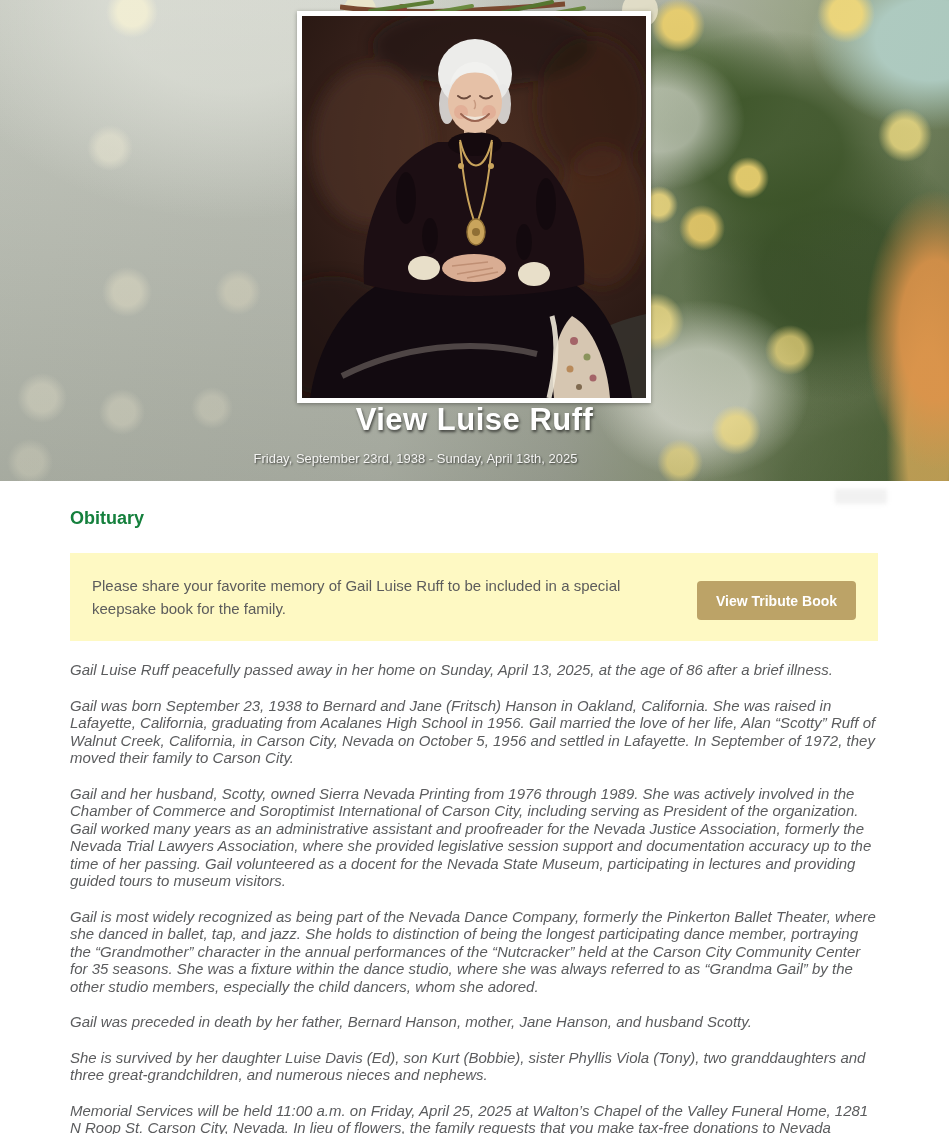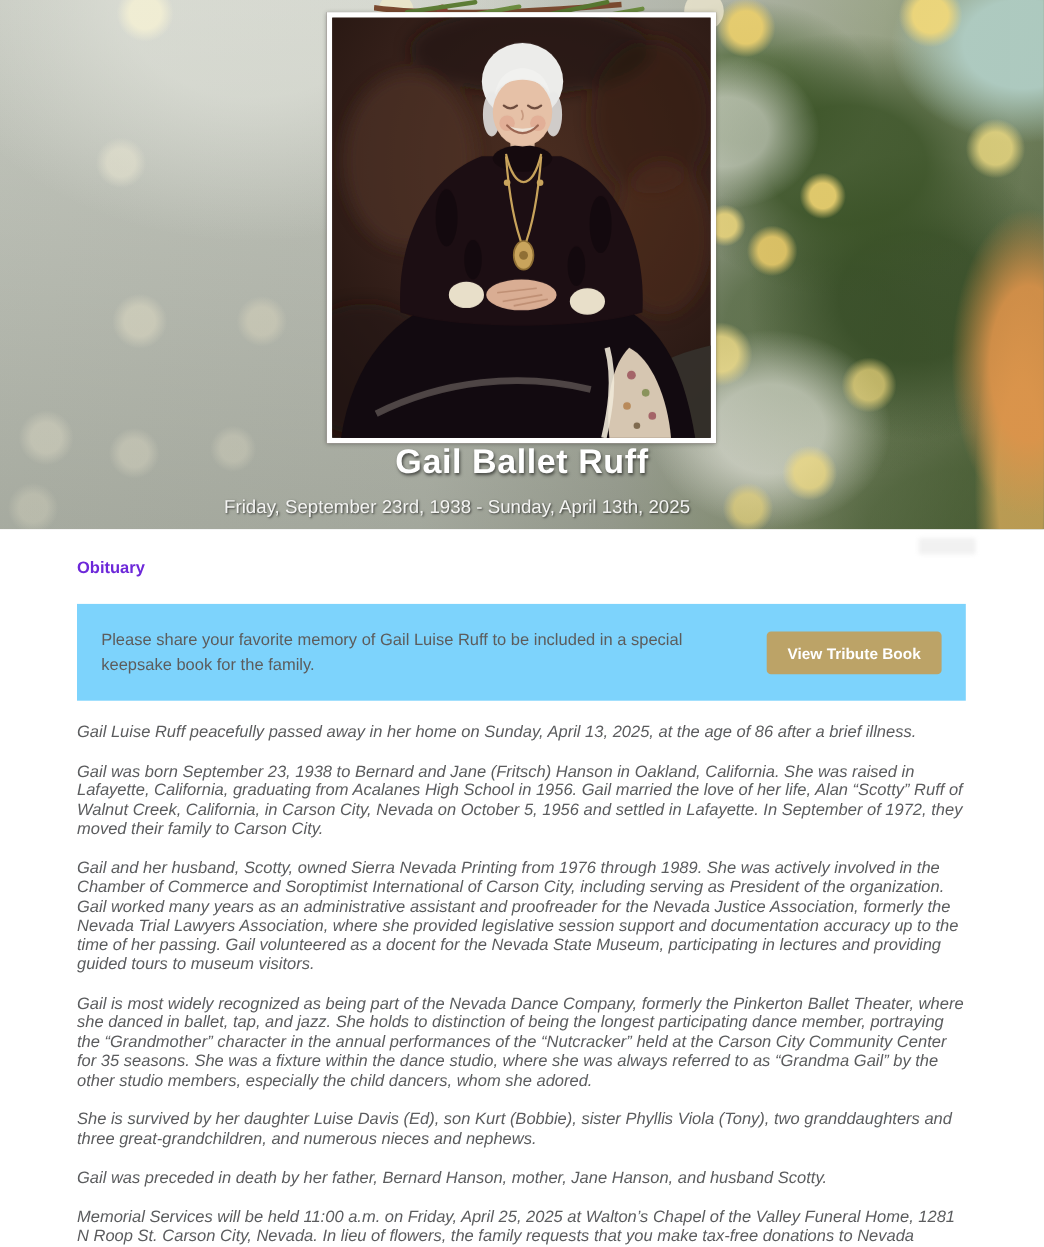--- a/index.html
+++ b/index.html
@@ -59,31 +59,31 @@
     background:#2c1a12;
   }
   .photo-frame svg{display:block;}
   .hero-name{
     position:absolute;left:0;top:402px;width:949px;margin:0;text-align:center;
     font-size:31px;font-weight:bold;color:#ffffff;letter-spacing:.5px;
     text-shadow:1px 2px 3px rgba(0,0,0,.6);
   }
   .hero-dates{
     position:absolute;left:0;top:451px;width:831px;text-align:center;
-    font-size:17px;color:#f4f4f2;text-shadow:1px 1px 2px rgba(0,0,0,.65);
+    font-size:13px;color:#f4f4f2;text-shadow:1px 1px 2px rgba(0,0,0,.65);
   }
   
   .content{position:relative;padding:27px 71px 0 70px;}
-  .obit-heading{margin:0 0 24px 0;font-size:15px;font-weight:bold;color:#6d28d9;}
+  .obit-heading{margin:0 0 24px 0;font-size:18px;font-weight:bold;color:#15803d;}
   .faint-artifact{
     position:absolute;right:62px;top:8px;width:52px;height:15px;
     background:rgba(170,170,170,.16);filter:blur(2px);border-radius:2px;
   }
   .tribute-box{
-    display:flex;align-items:center;background:#7dd3fc;
+    display:flex;align-items:flex-end;background:#fef9c3;
     padding:21px 22px;margin:0 0 20px 0;
   }
   .tribute-message{
     margin:0;font-size:15px;line-height:23px;color:#5c5c5c;max-width:580px;
   }
   .tribute-button{
     margin-left:auto;border:none;cursor:pointer;border-radius:4px;
     background:#bca367;color:#ffffff;font-weight:bold;font-size:14px;
     font-family:inherit;padding:12px 6px;min-width:159px;height:39px;
   }
@@ -163,35 +163,35 @@
       <path d="M 159 98 Q 173 112 187 98" stroke="#9a6450" stroke-width="2" fill="none" stroke-linecap="round"></path>
       <path d="M 158 126 C 162 178 170 200 174 210 M 190 126 C 186 178 178 200 174 210" stroke="#c9a45c" stroke-width="2" fill="none"></path>
       <path d="M 158 124 C 166 158 182 158 190 124" stroke="#c9a45c" stroke-width="2" fill="none"></path>
       <circle cx="159" cy="150" r="3" fill="#c9a45c"></circle>
       <circle cx="189" cy="150" r="3" fill="#c9a45c"></circle>
       <ellipse cx="174" cy="216" rx="9" ry="13" fill="#c9a45c" stroke="#8f6f35" stroke-width="1.5"></ellipse>
       <circle cx="174" cy="216" r="4" fill="#8f6f35"></circle>
     </svg>
   </div>
 
-  <h1 class="hero-name">Gail Ballet Ruff</h1>
+  <h1 class="hero-name">View Luise Ruff</h1>
   <div class="hero-dates">Friday, September 23rd, 1938 - Sunday, April 13th, 2025</div>
 </div>
 
 <div class="content">
   <div class="faint-artifact"></div>
   <h2 class="obit-heading">Obituary</h2>
 
   <div class="tribute-box">
     <p class="tribute-message">Please share your favorite memory of Gail Luise Ruff to be included in a special keepsake book for the family.</p>
     <button class="tribute-button">View Tribute Book</button>
   </div>
 
   <div class="obit-paragraphs">
       <p>Gail Luise Ruff peacefully passed away in her home on Sunday, April 13, 2025, at the age of 86 after a brief illness.</p>
       <p>Gail was born September 23, 1938 to Bernard and Jane (Fritsch) Hanson in Oakland, California. She was raised in Lafayette, California, graduating from Acalanes High School in 1956. Gail married the love of her life, Alan “Scotty” Ruff of Walnut Creek, California, in Carson City, Nevada on October 5, 1956 and settled in Lafayette. In September of 1972, they moved their family to Carson City.</p>
       <p>Gail and her husband, Scotty, owned Sierra Nevada Printing from 1976 through 1989. She was actively involved in the Chamber of Commerce and Soroptimist International of Carson City, including serving as President of the organization. Gail worked many years as an administrative assistant and proofreader for the Nevada Justice Association, formerly the Nevada Trial Lawyers Association, where she provided legislative session support and documentation accuracy up to the time of her passing. Gail volunteered as a docent for the Nevada State Museum, participating in lectures and providing guided tours to museum visitors.</p>
       <p>Gail is most widely recognized as being part of the Nevada Dance Company, formerly the Pinkerton Ballet Theater, where she danced in ballet, tap, and jazz. She holds to distinction of being the longest participating dance member, portraying the “Grandmother” character in the annual performances of the “Nutcracker” held at the Carson City Community Center for 35 seasons. She was a fixture within the dance studio, where she was always referred to as “Grandma Gail” by the other studio members, especially the child dancers, whom she adored.</p>
+      <p>Gail was preceded in death by her father, Bernard Hanson, mother, Jane Hanson, and husband Scotty.</p>
       <p>She is survived by her daughter Luise Davis (Ed), son Kurt (Bobbie), sister Phyllis Viola (Tony), two granddaughters and three great-grandchildren, and numerous nieces and nephews.</p>
-      <p>Gail was preceded in death by her father, Bernard Hanson, mother, Jane Hanson, and husband Scotty.</p>
       <p>Memorial Services will be held 11:00 a.m. on Friday, April 25, 2025 at Walton’s Chapel of the Valley Funeral Home, 1281 N Roop St. Carson City, Nevada. In lieu of flowers, the family requests that you make tax-free donations to Nevada Dance Company or to a favorite charity.</p>
     </div>
 </div>
 
 </body></html>

